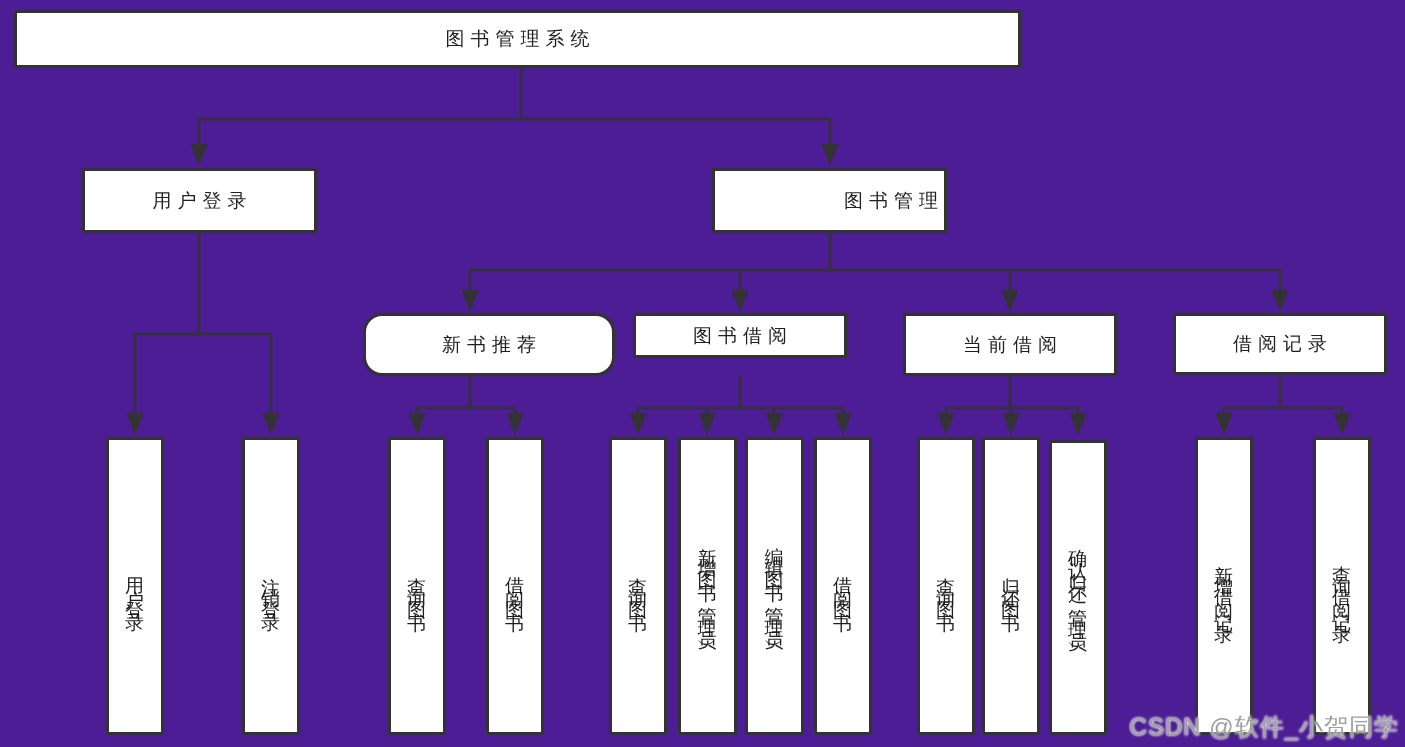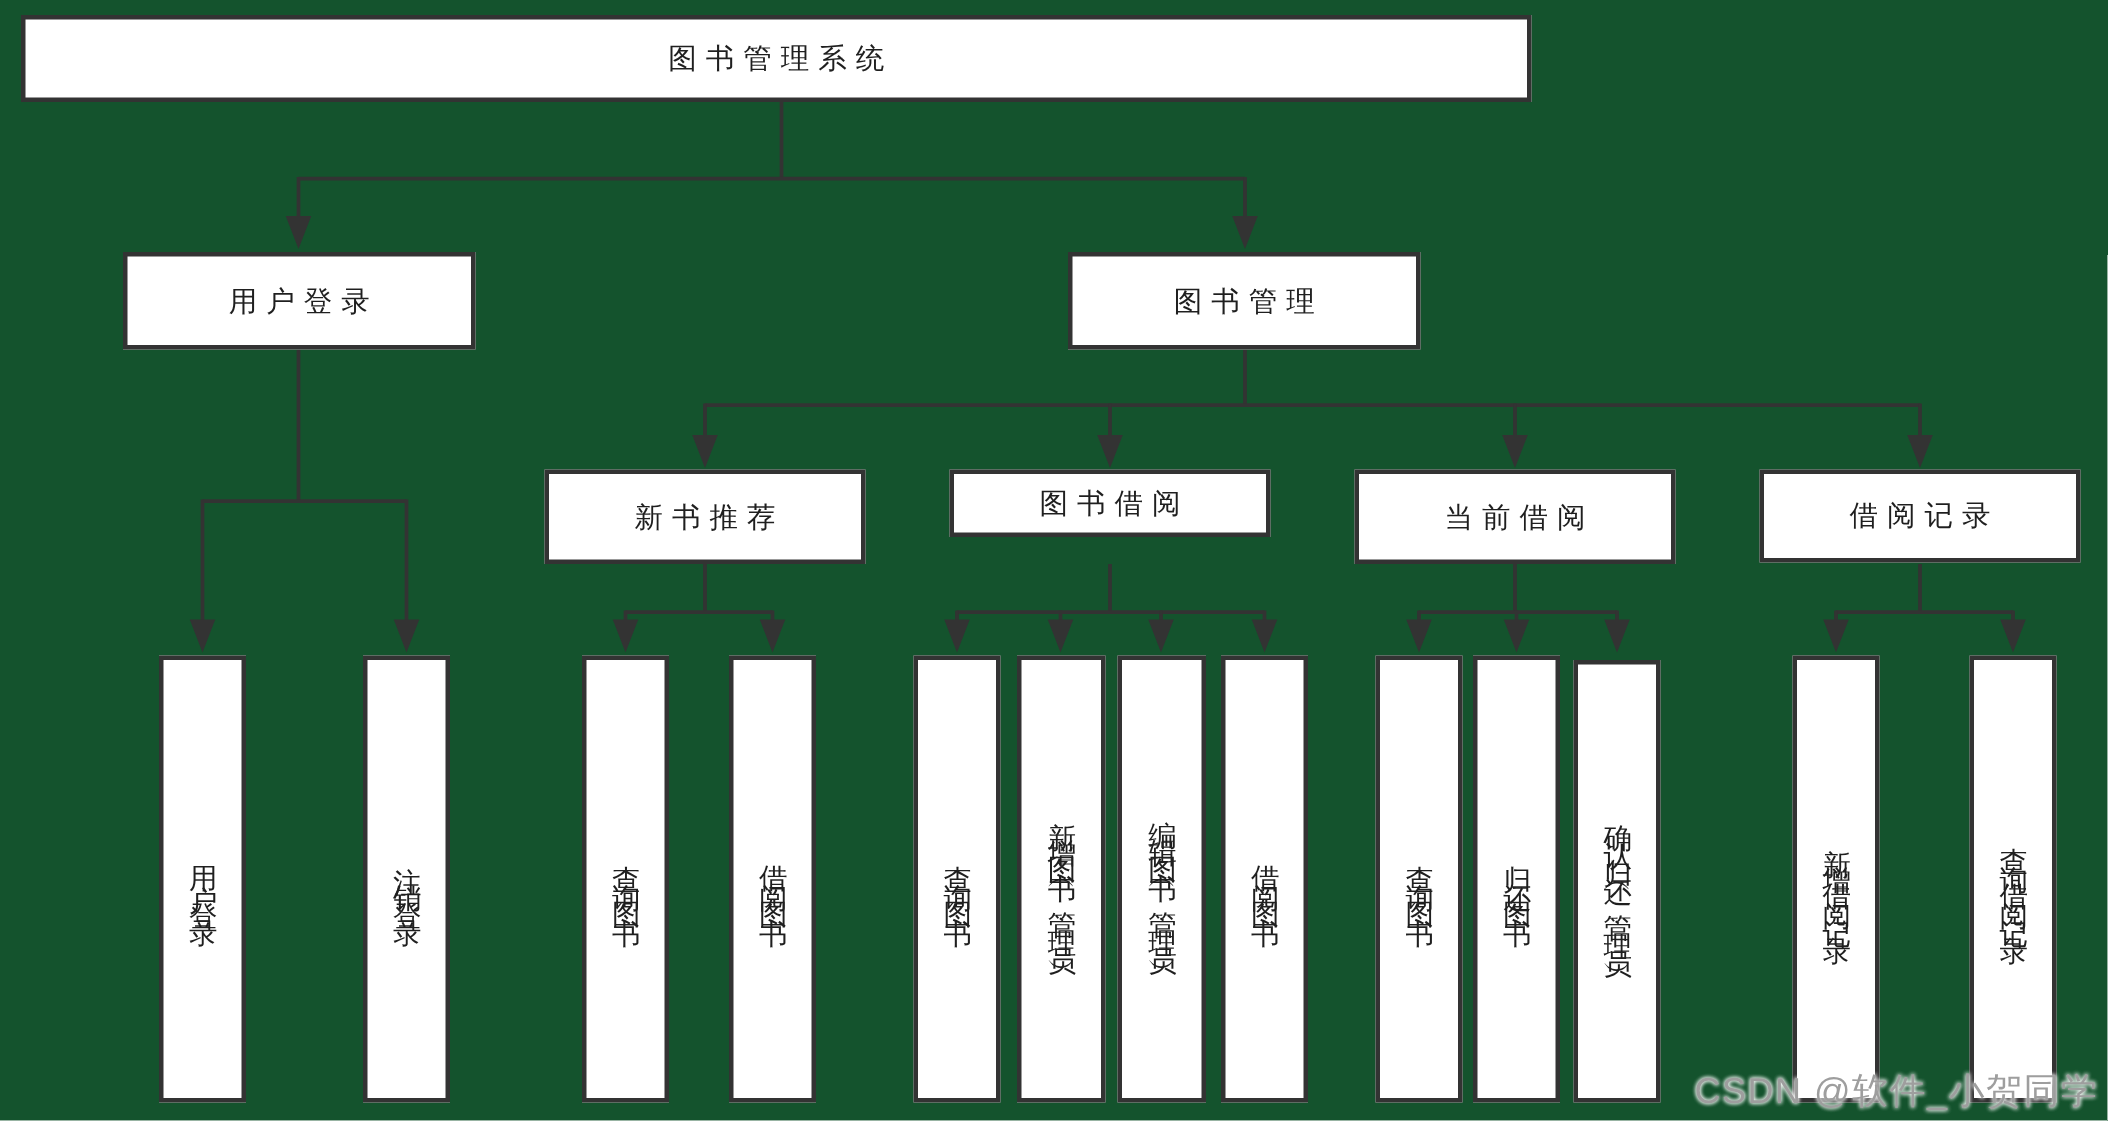--- a/index.html
+++ b/index.html
@@ -1,19 +1,19 @@
 <!DOCTYPE html>
 <html><head>
 <meta charset="utf-8">
 <style>
   html,body { margin:0; padding:0; background:#ffffff; }
   .canvas {
     position:relative;
     width:1405px; height:747px;
-    background:#14532d;
+    background:#4c1d95;
     font-family:"Liberation Sans", sans-serif;
     overflow:hidden;
   }
   .edges { position:absolute; left:0; top:0; width:1405px; height:747px; }
   .node {
     position:absolute;
     box-sizing:border-box;
     border:3px solid #333333;
     background:#ffffff;
     display:flex; align-items:center; justify-content:center;
@@ -113,25 +113,25 @@
     </g>
   </svg>
 
   <div class="node h" style="left:14px; top:10px; width:1007px; height:58px;">
     <span>图书管理系统</span>
   </div>
 
   <div class="node h" style="left:82px; top:168px; width:235px; height:65px;">
     <span>用户登录</span>
   </div>
-  <div class="node h" style="left:712px; top:168px; width:235px; height:65px;">
+  <div class="node h" style="left:712px; top:168px; width:235px; height:65px;justify-content:flex-end;">
     <span>图书管理</span>
   </div>
 
-  <div class="node h" style="left:363px; top:313px; width:214px; height:63px;">
+  <div class="node h" style="left:363px; top:313px; width:252px; height:63px;border-radius:19px;">
     <span>新书推荐</span>
   </div>
   <div class="node h" style="left:633px; top:313px; width:214px; height:45px;">
     <span>图书借阅</span>
   </div>
   <div class="node h" style="left:903px; top:313px; width:214px; height:63px;">
     <span>当前借阅</span>
   </div>
   <div class="node h" style="left:1173px; top:313px; width:214px; height:62px;text-align:center;">
     <span>借阅记录</span>

